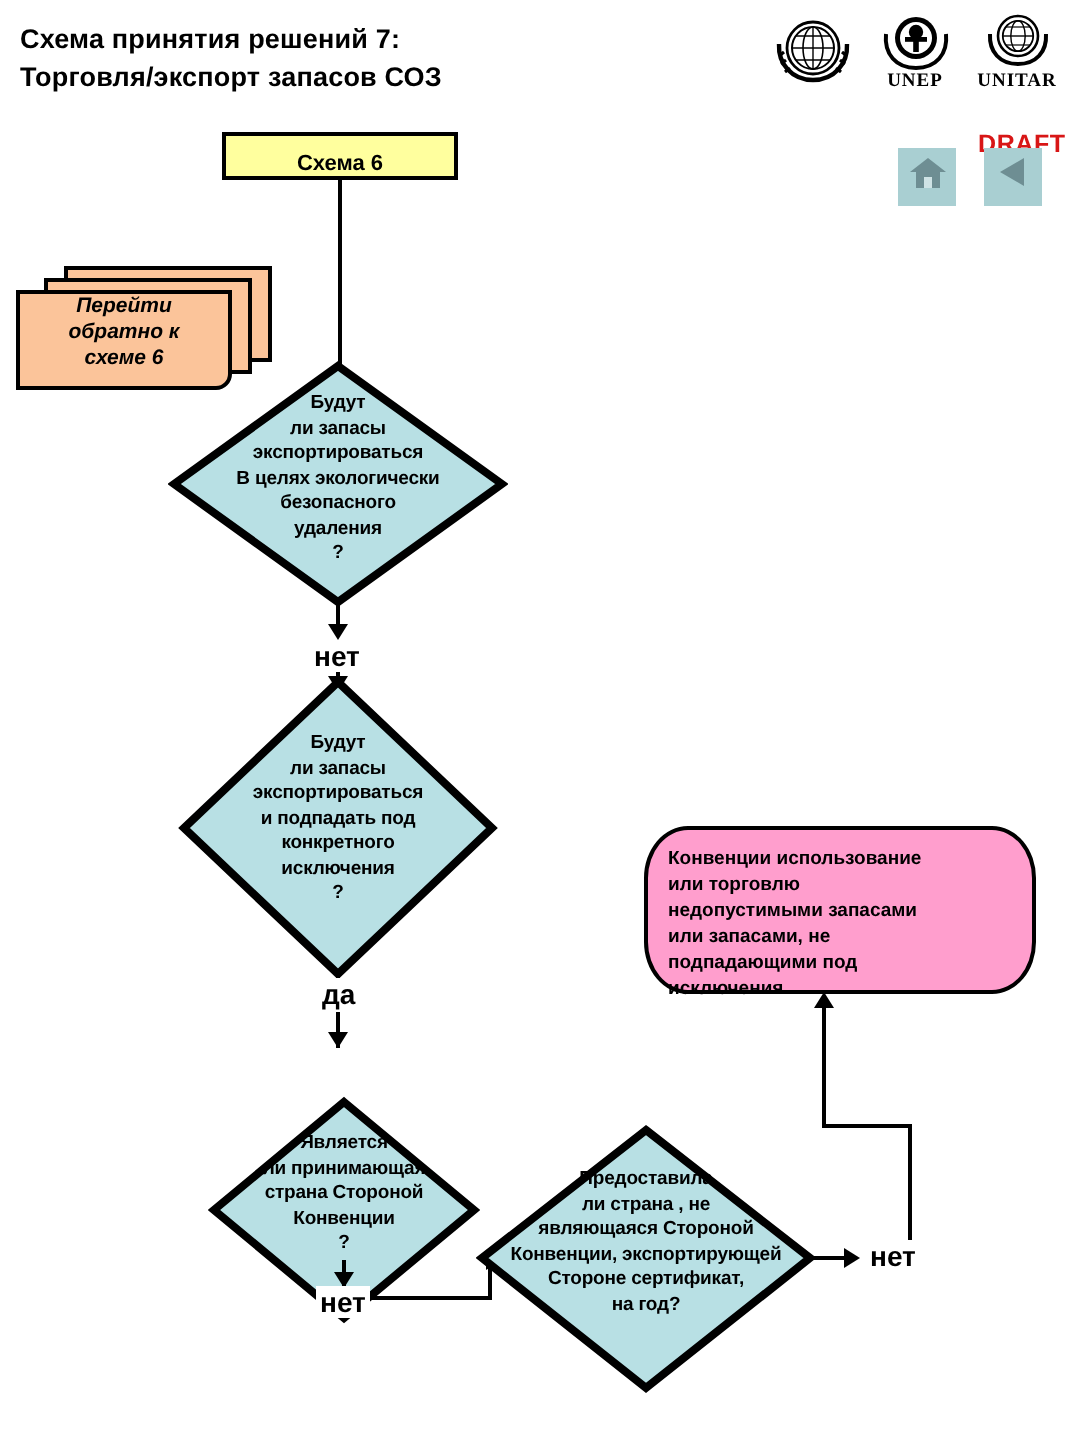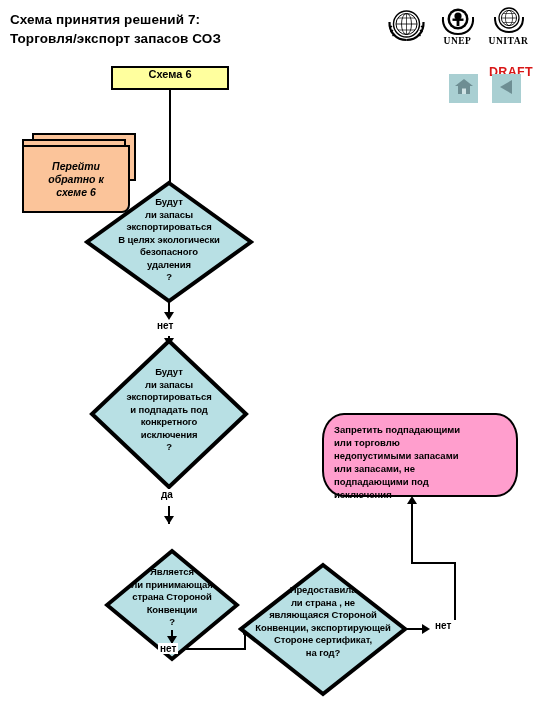--- a/index.html
+++ b/index.html
@@ -83,21 +83,21 @@
 
   
   #scheme-box {
     left: 111px;
     top: 66px;
     width: 118px;
     height: 24px;
     background: #ffff9e;
     border: 2px solid #000;
     display: flex;
-    align-items: flex-start;
+    align-items: flex-end;
     justify-content: center;
     font-size: 11px;
     font-weight: bold;
     box-sizing: border-box;
   }
 
   
   #goback-stack {
     left: 8px;
     top: 133px;
@@ -108,24 +108,24 @@
     position: absolute;
     width: 104px;
     height: 48px;
     background: #fbc49a;
     border: 2px solid #000;
     box-sizing: border-box;
   }
   #goback-stack .s3 { left: 24px; top: 0px; }
   #goback-stack .s2 { left: 14px; top: 6px; }
   #goback-stack .s1 {
-    left: 14px; top: 12px;
-    width: 108px; height: 68px;
+    left: 0; top: 12px;
+    width: 108px; height: 50px;
     display: flex;
-    align-items: center;
+    align-items: flex-start;
     justify-content: center;
     text-align: center;
     font-size: 10.5px;
     font-weight: bold;
     font-style: italic;
     line-height: 13px;
     border-radius: 0 0 8px 0;
   }
 
   
@@ -199,21 +199,21 @@
   .arrow-right {
     position: absolute;
     width: 0; height: 0;
     border-top: 5px solid transparent;
     border-bottom: 5px solid transparent;
     border-left: 8px solid #000;
   }
 
   .edge-label {
     position: absolute;
-    font-size: 10px;
+    font-size: 14px;
     font-weight: bold;
     color: #000;
     background: #fff;
     padding: 0 2px;
   }
 </style>
 </head>
 <body>
 
 <div id="title" class="abs">
@@ -341,21 +341,21 @@
   </div>
 </div>
 
 <div class="abs line vline" style="left:168px; top:487px; height:12px;"></div>
 <div class="arrow-down" style="left:164px; top:492px;"></div>
 <div class="edge-label" style="left:159px; top:489px;">да</div>
 <div class="abs line vline" style="left:168px; top:506px; height:18px;"></div>
 <div class="arrow-down" style="left:164px; top:516px;"></div>
 
 <div id="prohibit" class="abs">
-  <div>Запретить подпадающими</div>
+  <div>Конвенции использование</div>
   <div>или торговлю</div>
   <div>недопустимыми запасами</div>
   <div>или запасами, не</div>
   <div>подпадающими под</div>
   <div>исключения</div>
 </div>
 
 <div id="d3" class="diamond">
   <svg class="shape" viewBox="0 0 136 114" preserveAspectRatio="none">
     <polygon points="68,3 133,57 68,111 3,57" fill="#b8e0e4" stroke="#000" stroke-width="4"></polygon>

